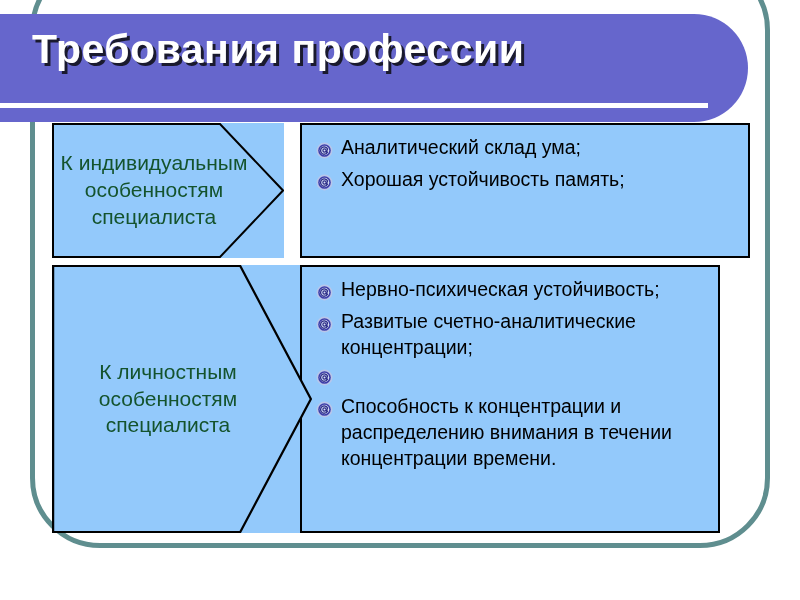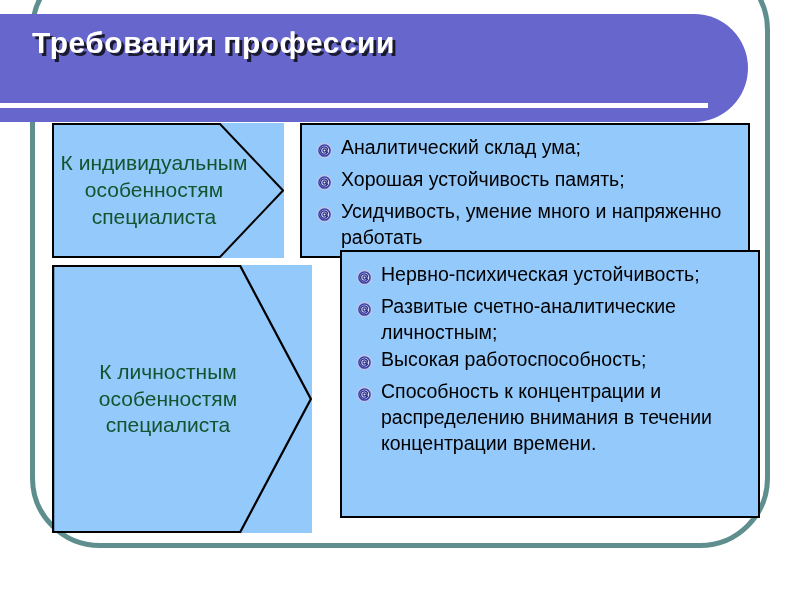--- a/index.html
+++ b/index.html
@@ -53,21 +53,21 @@
     top: 103px;
     width: 708px;
     height: 5px;
     background: #ffffff;
   }
   .title {
     position: absolute;
     left: 32px;
     top: 26px;
     width: 690px;
-    font-size: 30px;
+    font-size: 41px;
     font-weight: bold;
     color: #ffffff;
     letter-spacing: 0.5px;
     text-shadow: 3px 3px 0 #1a1a2e;
     white-space: nowrap;
   }
 
   
   .pentagon {
     position: absolute;
@@ -164,43 +164,31 @@
           <svg width="17" height="17" viewBox="0 0 20 20">
             <circle cx="10" cy="10" r="9.3" fill="#b9c6ea"></circle>
             <circle cx="10" cy="10" r="7.4" fill="#3d3da8"></circle>
             <circle cx="10" cy="10" r="5.6" fill="#d6dff5"></circle>
             <path d="M13.2 12.6 A4.3 4.3 0 1 1 13.6 8.3 L12.3 11.6 A1 1 0 0 0 13.6 11.9" fill="none" stroke="#2b2b86" stroke-width="1.5" stroke-linecap="round"></path>
             <circle cx="10" cy="10" r="1.9" fill="none" stroke="#2b2b86" stroke-width="1.4"></circle>
           </svg>
         </span>
         <span class="btext">Хорошая устойчивость память;</span>
       </li>
-      <li class="bitem">
-        <span class="bullet-icon">
-          <svg width="17" height="17" viewBox="0 0 20 20">
-            <circle cx="10" cy="10" r="9.3" fill="#b9c6ea"></circle>
-            <circle cx="10" cy="10" r="7.4" fill="#3d3da8"></circle>
-            <circle cx="10" cy="10" r="5.6" fill="#d6dff5"></circle>
-            <path d="M13.2 12.6 A4.3 4.3 0 1 1 13.6 8.3 L12.3 11.6 A1 1 0 0 0 13.6 11.9" fill="none" stroke="#2b2b86" stroke-width="1.5" stroke-linecap="round"></path>
-            <circle cx="10" cy="10" r="1.9" fill="none" stroke="#2b2b86" stroke-width="1.4"></circle>
-          </svg>
-        </span>
-        <span class="btext">Усидчивость, умение много и напряженно работать</span>
-      </li>
     </ul>
   </div>
 
   <div class="pentagon" style="left:52px; top:265px; width:260px; height:268px;">
     <svg class="pentagon-shape" viewBox="0 0 232 268" preserveAspectRatio="none">
       <polygon points="1,1 168,1 231,134 168,267 1,267" fill="#93c9fb" stroke="#000000" stroke-width="2"></polygon>
     </svg>
     <div class="ptext">К личностным особенностям специалиста</div>
   </div>
 
-  <div class="bulletbox" style="left:300px; top:250px; width:420px; height:268px;margin-left:40px;">
+  <div class="bulletbox" style="left:300px; top:265px; width:420px; height:268px;">
     <ul class="blist">
       <li class="bitem">
         <span class="bullet-icon">
           <svg width="17" height="17" viewBox="0 0 20 20">
             <circle cx="10" cy="10" r="9.3" fill="#b9c6ea"></circle>
             <circle cx="10" cy="10" r="7.4" fill="#3d3da8"></circle>
             <circle cx="10" cy="10" r="5.6" fill="#d6dff5"></circle>
             <path d="M13.2 12.6 A4.3 4.3 0 1 1 13.6 8.3 L12.3 11.6 A1 1 0 0 0 13.6 11.9" fill="none" stroke="#2b2b86" stroke-width="1.5" stroke-linecap="round"></path>
             <circle cx="10" cy="10" r="1.9" fill="none" stroke="#2b2b86" stroke-width="1.4"></circle>
           </svg>
@@ -210,33 +198,32 @@
       <li class="bitem">
         <span class="bullet-icon">
           <svg width="17" height="17" viewBox="0 0 20 20">
             <circle cx="10" cy="10" r="9.3" fill="#b9c6ea"></circle>
             <circle cx="10" cy="10" r="7.4" fill="#3d3da8"></circle>
             <circle cx="10" cy="10" r="5.6" fill="#d6dff5"></circle>
             <path d="M13.2 12.6 A4.3 4.3 0 1 1 13.6 8.3 L12.3 11.6 A1 1 0 0 0 13.6 11.9" fill="none" stroke="#2b2b86" stroke-width="1.5" stroke-linecap="round"></path>
             <circle cx="10" cy="10" r="1.9" fill="none" stroke="#2b2b86" stroke-width="1.4"></circle>
           </svg>
         </span>
-        <span class="btext">Развитые счетно-аналитические личностным;</span>
-      </li>
-      <li class="bitem">
-        <span class="bullet-icon">
-          <svg width="17" height="17" viewBox="0 0 20 20">
-            <circle cx="10" cy="10" r="9.3" fill="#b9c6ea"></circle>
-            <circle cx="10" cy="10" r="7.4" fill="#3d3da8"></circle>
-            <circle cx="10" cy="10" r="5.6" fill="#d6dff5"></circle>
-            <path d="M13.2 12.6 A4.3 4.3 0 1 1 13.6 8.3 L12.3 11.6 A1 1 0 0 0 13.6 11.9" fill="none" stroke="#2b2b86" stroke-width="1.5" stroke-linecap="round"></path>
-            <circle cx="10" cy="10" r="1.9" fill="none" stroke="#2b2b86" stroke-width="1.4"></circle>
-          </svg>
-        </span>
-        <span class="btext">Высокая работоспособность;</span>
+        <span class="btext">Развитые счетно-аналитические концентрации;</span>
+      </li>
+      <li class="bitem">
+        <span class="bullet-icon">
+          <svg width="17" height="17" viewBox="0 0 20 20">
+            <circle cx="10" cy="10" r="9.3" fill="#b9c6ea"></circle>
+            <circle cx="10" cy="10" r="7.4" fill="#3d3da8"></circle>
+            <circle cx="10" cy="10" r="5.6" fill="#d6dff5"></circle>
+            <path d="M13.2 12.6 A4.3 4.3 0 1 1 13.6 8.3 L12.3 11.6 A1 1 0 0 0 13.6 11.9" fill="none" stroke="#2b2b86" stroke-width="1.5" stroke-linecap="round"></path>
+            <circle cx="10" cy="10" r="1.9" fill="none" stroke="#2b2b86" stroke-width="1.4"></circle>
+          </svg>
+        </span>
       </li>
       <li class="bitem">
         <span class="bullet-icon">
           <svg width="17" height="17" viewBox="0 0 20 20">
             <circle cx="10" cy="10" r="9.3" fill="#b9c6ea"></circle>
             <circle cx="10" cy="10" r="7.4" fill="#3d3da8"></circle>
             <circle cx="10" cy="10" r="5.6" fill="#d6dff5"></circle>
             <path d="M13.2 12.6 A4.3 4.3 0 1 1 13.6 8.3 L12.3 11.6 A1 1 0 0 0 13.6 11.9" fill="none" stroke="#2b2b86" stroke-width="1.5" stroke-linecap="round"></path>
             <circle cx="10" cy="10" r="1.9" fill="none" stroke="#2b2b86" stroke-width="1.4"></circle>
           </svg>

